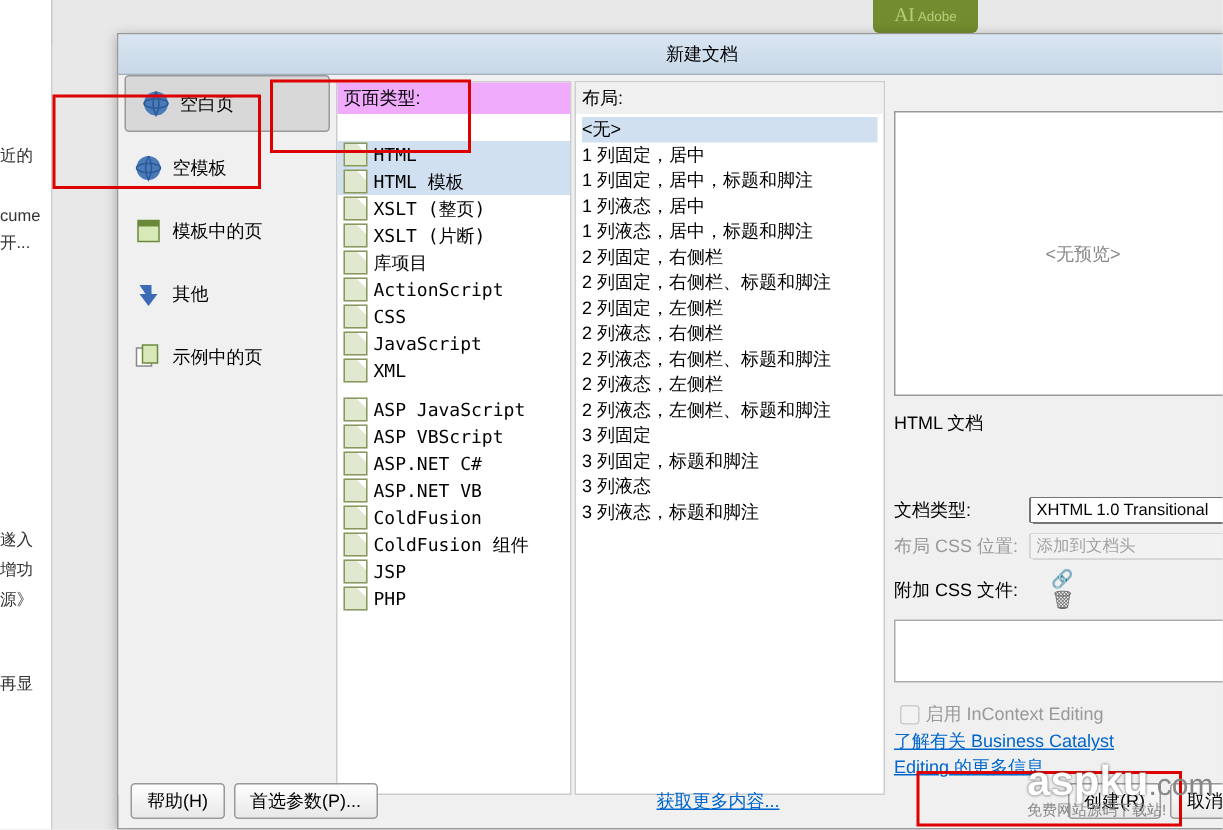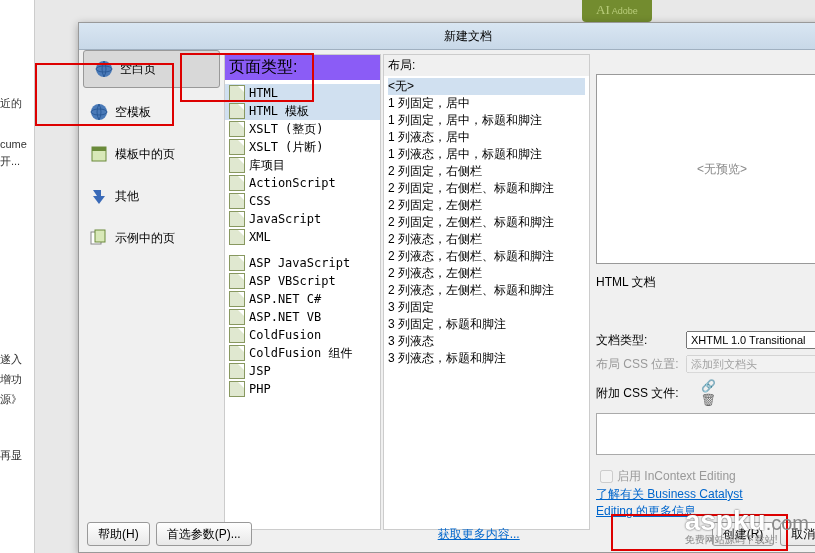--- a/index.html
+++ b/index.html
@@ -11,22 +11,22 @@
 .dialog { position:absolute; left:34px; top:22px; width:778px; height:529px; background:#f0f0f0; border:1px solid #999; box-shadow:0 2px 8px rgba(0,0,0,0.3);margin-left:44px; }
 .titlebar { height:26px; background:linear-gradient(#d9e6f2,#c8d8e8); border-bottom:1px solid #a0b0c0; position:relative; text-align:center; line-height:26px; font-size:12px; }
 .close-btn { position:absolute; right:0; top:0; width:42px; height:26px; background:#c74636; color:#fff; text-align:center; line-height:24px; font-size:14px; }
 .body { display:flex; height:480px; }
 .col-category { width:145px; background:#f0f0f0; }
 .cat-item { display:flex; align-items:center; height:36px; padding-left:10px; margin-bottom:6px; }
 .cat-item.selected { background:#d8d8d8; border:1px solid #999; border-radius:3px; margin:0 4px 6px 4px; }
 .cat-icon { width:20px; height:20px; margin-right:6px; display:inline-block; }
 .cat-icon svg { width:100%; height:100%; }
 .col-types { width:155px; background:#fff; border:1px solid #ccc; margin-top:4px; }
-.col-types-hdr { padding:2px 4px; font-size:16px; background:#8b5cf6; }
-.type-list { padding:4px 0; }
+.col-types-hdr { padding:2px 4px; font-size:12px; background:#f0abfc; }
+.type-list { padding:18px 0; }
 .type-item { display:flex; align-items:center; height:18px; padding:0 4px; font-family:monospace; font-size:12px; }
 .type-item.highlighted { background:#d0e0f0; }
 .type-icon { width:14px; height:14px; margin-right:4px; background:#e0e8d0; border:1px solid #889860; position:relative; }
 .type-icon::before { content:""; position:absolute; right:0; top:0; border-width:3px; border-style:solid; border-color:#fff #fff transparent transparent; }
 .type-sep { height:8px; }
 .col-layout { width:205px; background:#fff; border:1px solid #ccc; margin-top:4px; margin-left:2px; }
 .layout-hdr { padding:2px 4px; background:#f0f0f0; font-size:12px; }
 .layout-list { padding:2px 4px; }
 .layout-item { height:17px; line-height:17px; font-size:12px; white-space:nowrap; overflow:hidden; }
 .layout-item.sel { background:#d0e0f0; }
@@ -190,21 +190,20 @@
       <div class="layout-hdr">布局:</div>
       <div class="layout-list" id="layout-list">
           <div class="layout-item sel">&lt;无&gt;</div>
           <div class="layout-item">1 列固定，居中</div>
           <div class="layout-item">1 列固定，居中，标题和脚注</div>
           <div class="layout-item">1 列液态，居中</div>
           <div class="layout-item">1 列液态，居中，标题和脚注</div>
           <div class="layout-item">2 列固定，右侧栏</div>
           <div class="layout-item">2 列固定，右侧栏、标题和脚注</div>
           <div class="layout-item">2 列固定，左侧栏</div>
-          <div class="layout-item">2 列固定，左侧栏、标题和脚注</div>
           <div class="layout-item">2 列液态，右侧栏</div>
           <div class="layout-item">2 列液态，右侧栏、标题和脚注</div>
           <div class="layout-item">2 列液态，左侧栏</div>
           <div class="layout-item">2 列液态，左侧栏、标题和脚注</div>
           <div class="layout-item">3 列固定</div>
           <div class="layout-item">3 列固定，标题和脚注</div>
           <div class="layout-item">3 列液态</div>
           <div class="layout-item">3 列液态，标题和脚注</div>
         </div>
     </div>

